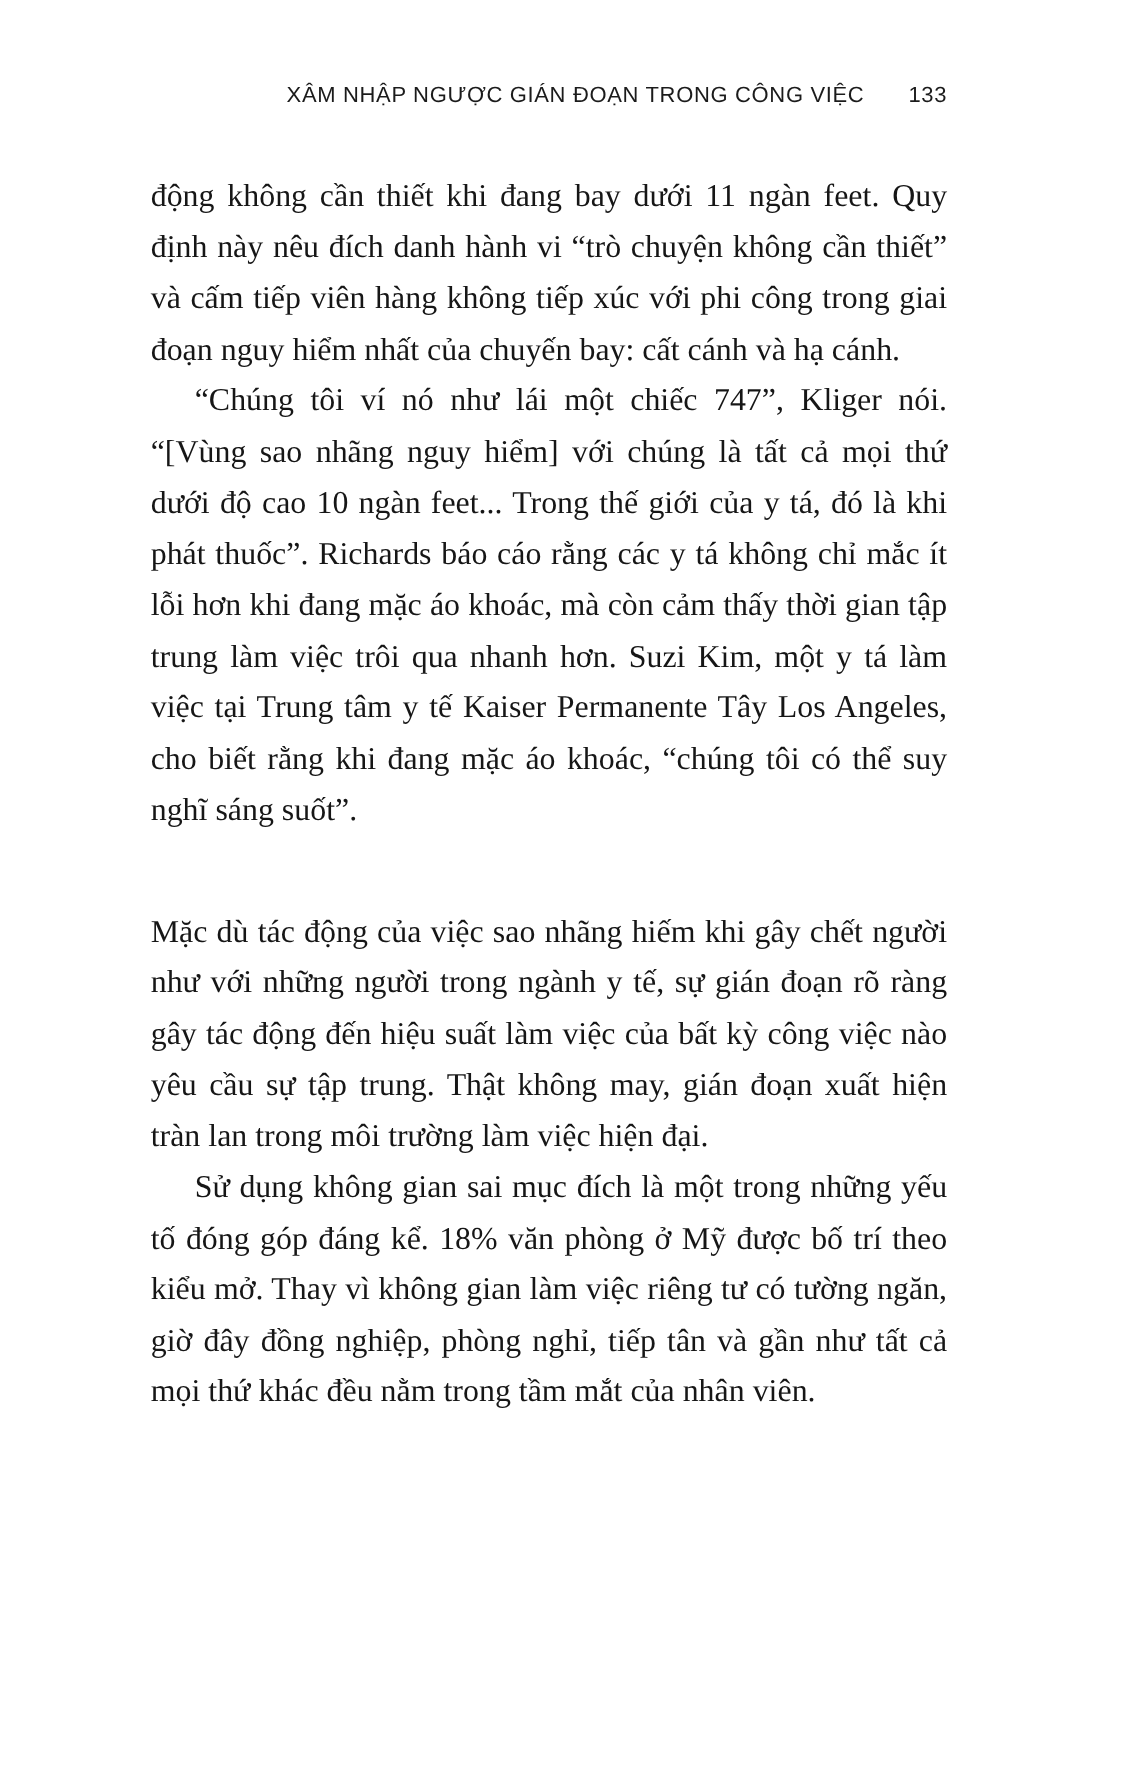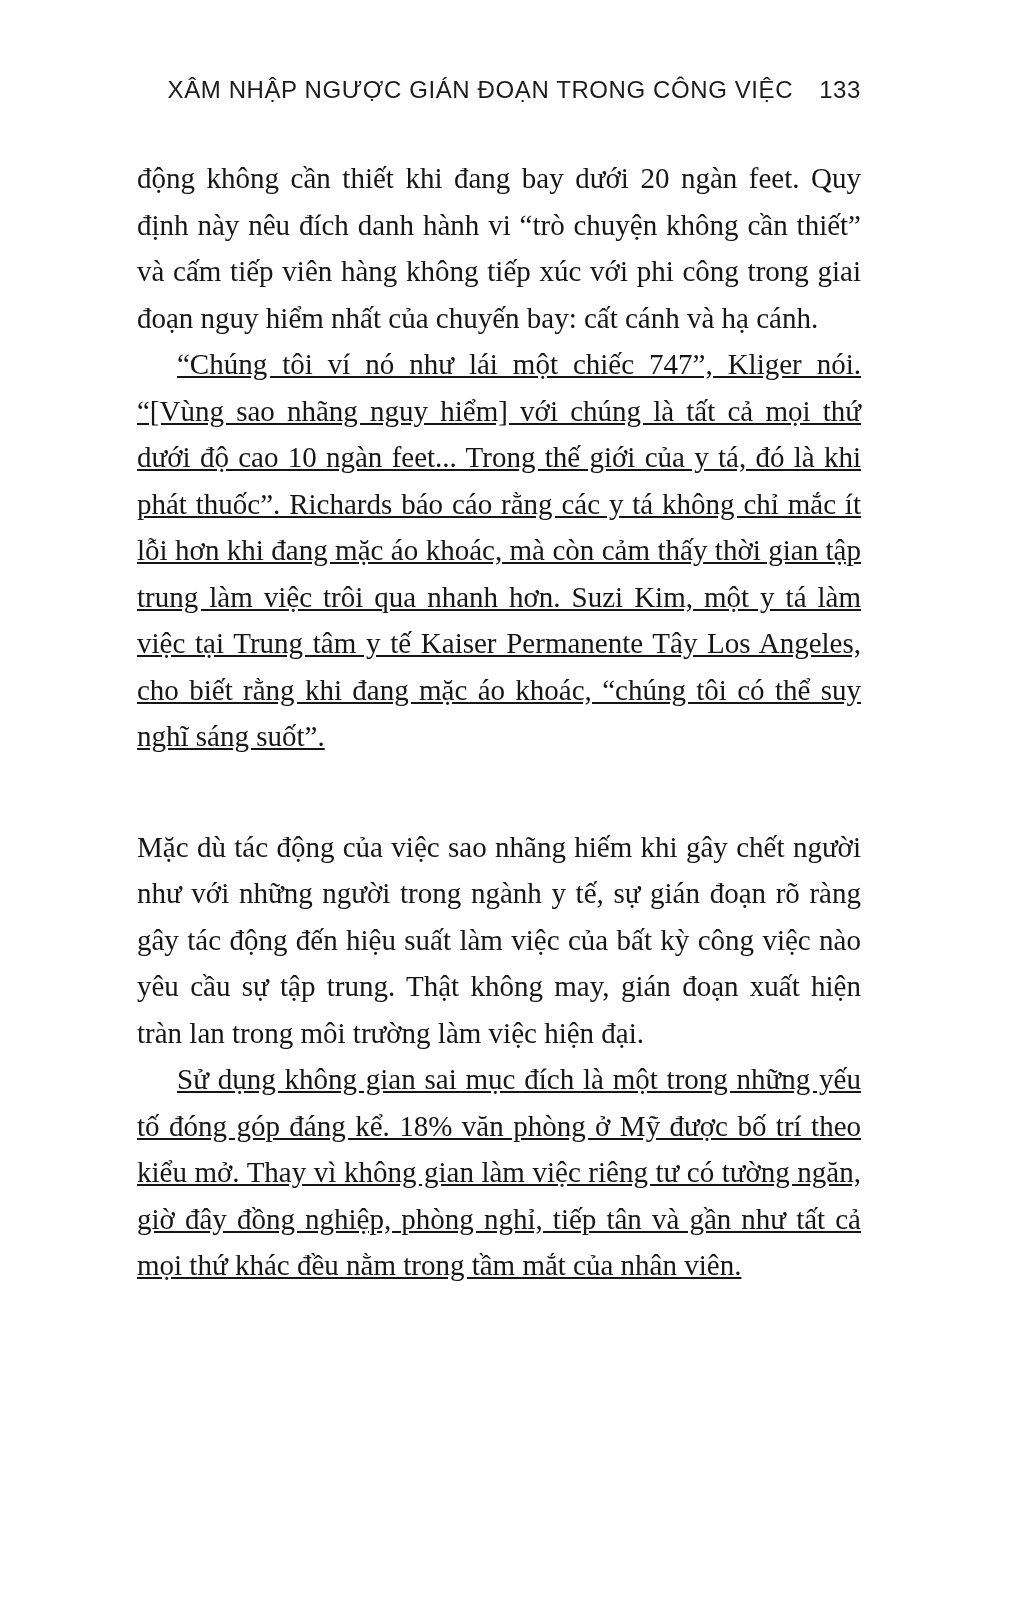--- a/index.html
+++ b/index.html
@@ -18,59 +18,58 @@
   }
   .running-head {
     position: absolute;
     top: 76px;
     left: 137px;
     width: 724px;
     display: flex;
     justify-content: flex-end;
     align-items: baseline;
     font-family: "Liberation Sans", sans-serif;
-    font-size: 24px;
+    font-size: 20px;
     letter-spacing: 0.6px;
     color: #1b1b1b;
     white-space: nowrap;
   }
   .running-head .pagenum {
-    margin-left: 26px;
+    margin-left: 40px;
   }
   .content {
     position: absolute;
     top: 155px;
     left: 137px;
     width: 724px;
     font-size: 29px;
     line-height: 46.5px;
     text-align: justify;
     color: #161616;
   }
   .content p {
     margin: 0;
   }
   .content p.indent {
     text-indent: 40px;
-    text-decoration: underline;
   }
   .content p.section-gap {
     margin-top: 64px;
   }
 </style>
 </head>
 <body>
 
 <div class="page">
 
   <header class="running-head">
     <span class="title">XÂM NHẬP NGƯỢC GIÁN ĐOẠN TRONG CÔNG VIỆC</span>
     <span class="pagenum">133</span>
   </header>
 
   <main class="content">
-    <p>động không cần thiết khi đang bay dưới 20 ngàn feet. Quy định này nêu đích danh hành vi “trò chuyện không cần thiết” và cấm tiếp viên hàng không tiếp xúc với phi công trong giai đoạn nguy hiểm nhất của chuyến bay: cất cánh và hạ cánh.</p>
+    <p>động không cần thiết khi đang bay dưới 11 ngàn feet. Quy định này nêu đích danh hành vi “trò chuyện không cần thiết” và cấm tiếp viên hàng không tiếp xúc với phi công trong giai đoạn nguy hiểm nhất của chuyến bay: cất cánh và hạ cánh.</p>
     <p class="indent">“Chúng tôi ví nó như lái một chiếc 747”, Kliger nói. “[Vùng sao nhãng nguy hiểm] với chúng là tất cả mọi thứ dưới độ cao 10 ngàn feet... Trong thế giới của y tá, đó là khi phát thuốc”. Richards báo cáo rằng các y tá không chỉ mắc ít lỗi hơn khi đang mặc áo khoác, mà còn cảm thấy thời gian tập trung làm việc trôi qua nhanh hơn. Suzi Kim, một y tá làm việc tại Trung tâm y tế Kaiser Permanente Tây Los Angeles, cho biết rằng khi đang mặc áo khoác, “chúng tôi có thể suy nghĩ sáng suốt”.</p>
     <p class="section-gap">Mặc dù tác động của việc sao nhãng hiếm khi gây chết người như với những người trong ngành y tế, sự gián đoạn rõ ràng gây tác động đến hiệu suất làm việc của bất kỳ công việc nào yêu cầu sự tập trung. Thật không may, gián đoạn xuất hiện tràn lan trong môi trường làm việc hiện đại.</p>
     <p class="indent">Sử dụng không gian sai mục đích là một trong những yếu tố đóng góp đáng kể. 18% văn phòng ở Mỹ được bố trí theo kiểu mở. Thay vì không gian làm việc riêng tư có tường ngăn, giờ đây đồng nghiệp, phòng nghỉ, tiếp tân và gần như tất cả mọi thứ khác đều nằm trong tầm mắt của nhân viên.</p>
   </main>
 
 </div>
 
 </body></html>

